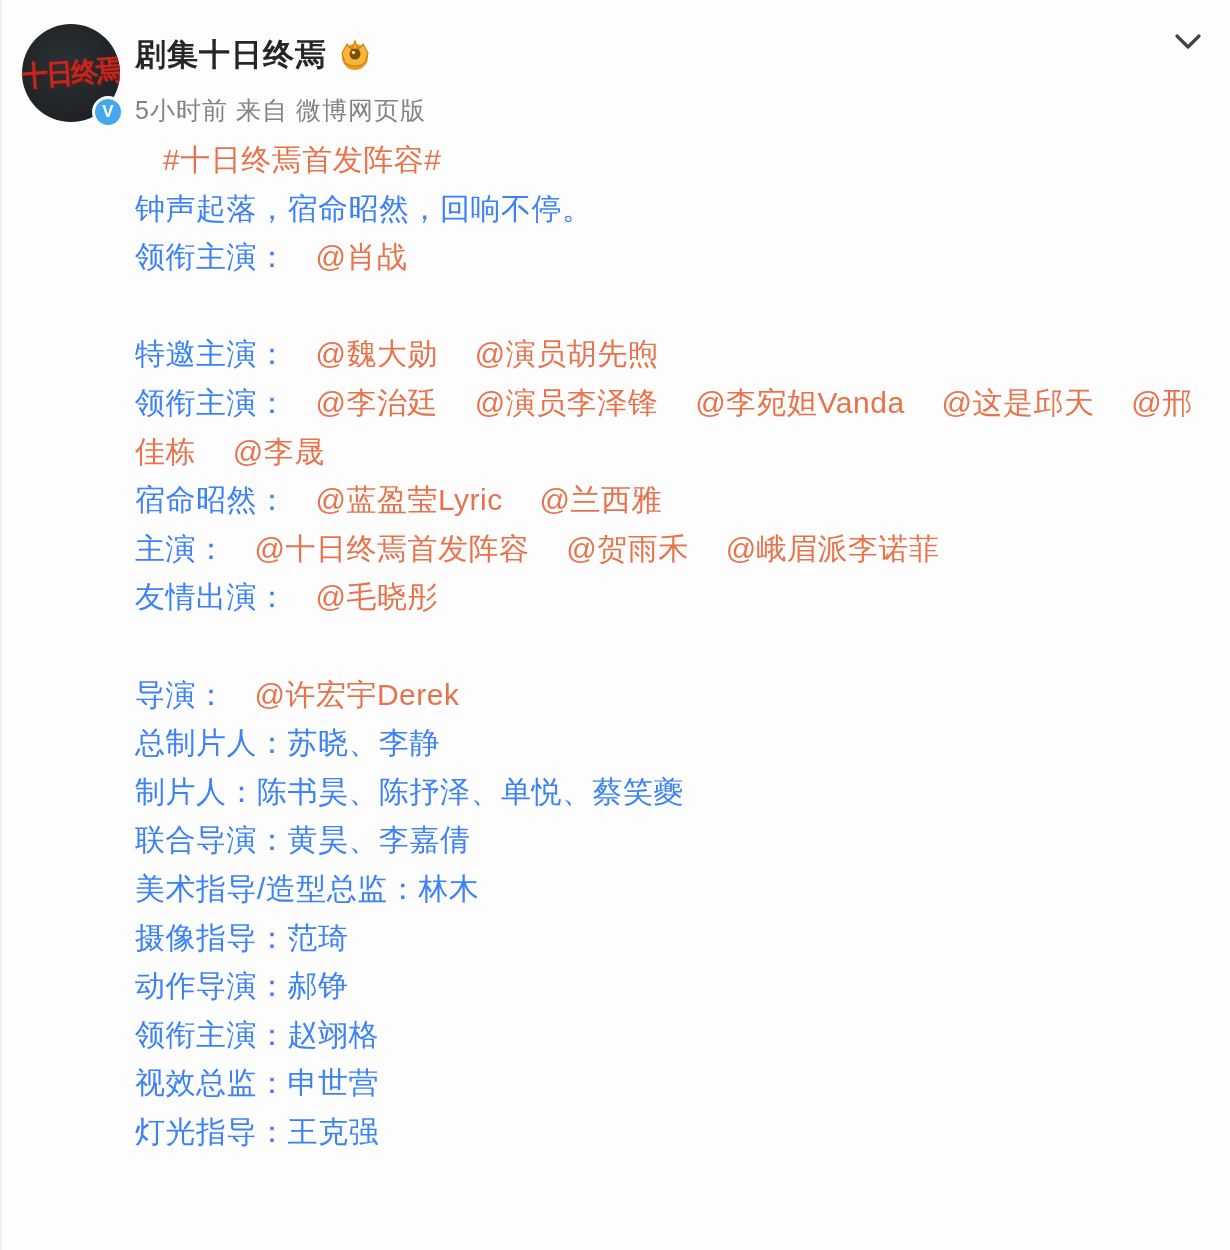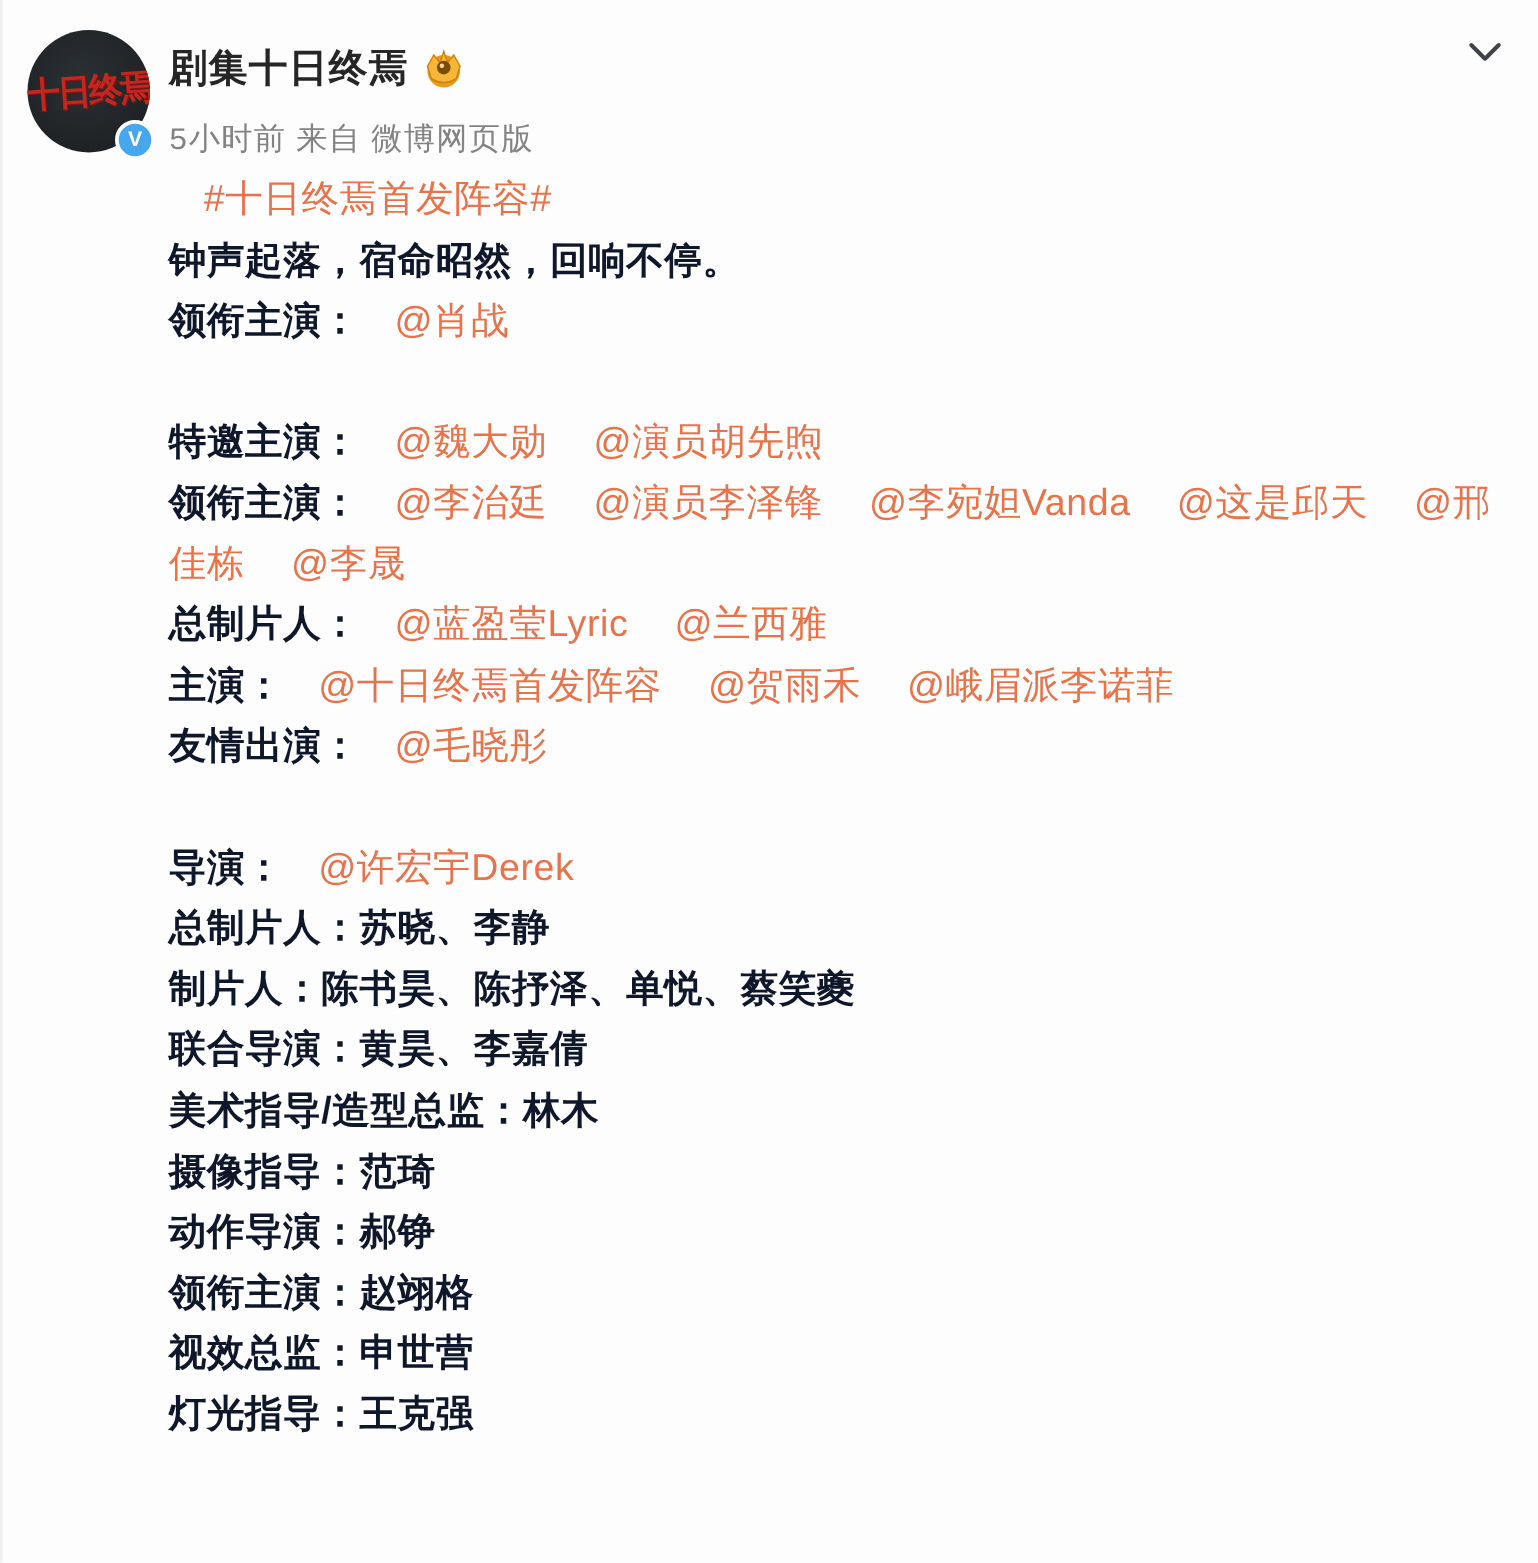--- a/index.html
+++ b/index.html
@@ -45,21 +45,21 @@
     right: -2px; bottom: -4px;
     width: 32px; height: 32px;
     border-radius: 50%;
     background: #45a7ee;
     border: 3px solid #ffffff;
     display: flex; align-items: center; justify-content: center;
     color: #ffffff;
     font-weight: bold;
     font-size: 17px;
   }
-  .header-text { position: absolute; left: 133px; top: 34px; font-family: Liberation Mono, monospace; }
+  .header-text { position: absolute; left: 133px; top: 34px; }
   .name-row { display: flex; align-items: center; gap: 10px; }
   .user-name {
     font-size: 31px;
     font-weight: bold;
     color: #262626;
     letter-spacing: 1px;
   }
   .crown-badge {
     width: 36px; height: 36px;
     display: inline-flex;
@@ -92,21 +92,21 @@
     min-height: 48.6px;
     line-height: 48.6px;
     white-space: pre-wrap;
   }
   .hashtag, .mention {
     color: #e8734a;
     cursor: pointer;
     text-decoration: none;
     margin-left: 28px;
   }
-  .plain { color: #0f172a; font-weight: bold; }
+  .plain { color: #3b82f6; }
 </style>
 </head>
 <body>
 
 <div class="card">
 
   <div class="avatar-wrap">
     <div class="avatar">
       <span class="avatar-logo">十日终焉</span>
     </div>
@@ -140,21 +140,21 @@
     </span>
   </div>
 
   <div class="post-body">
       <div class="line"><span class="hashtag">#十日终焉首发阵容#</span></div>
       <div class="line"><span class="plain">钟声起落，宿命昭然，回响不停。</span></div>
       <div class="line"><span class="plain">领衔主演：</span><span class="mention">@肖战</span></div>
       <div class="line">&nbsp;</div>
       <div class="line"><span class="plain">特邀主演：</span><span class="mention">@魏大勋</span><span class="plain"> </span><span class="mention">@演员胡先煦</span></div>
       <div class="line"><span class="plain">领衔主演：</span><span class="mention">@李治廷</span><span class="plain"> </span><span class="mention">@演员李泽锋</span><span class="plain"> </span><span class="mention">@李宛妲Vanda</span><span class="plain"> </span><span class="mention">@这是邱天</span><span class="plain"> </span><span class="mention">@邢佳栋</span><span class="plain"> </span><span class="mention">@李晟</span></div>
-      <div class="line"><span class="plain">总制片人：</span><span class="mention">@蓝盈莹Lyric</span><span class="plain"> </span><span class="mention">@兰西雅</span></div>
+      <div class="line"><span class="plain">宿命昭然：</span><span class="mention">@蓝盈莹Lyric</span><span class="plain"> </span><span class="mention">@兰西雅</span></div>
       <div class="line"><span class="plain">主演：</span><span class="mention">@十日终焉首发阵容</span><span class="plain"> </span><span class="mention">@贺雨禾</span><span class="plain"> </span><span class="mention">@峨眉派李诺菲</span></div>
       <div class="line"><span class="plain">友情出演：</span><span class="mention">@毛晓彤</span></div>
       <div class="line">&nbsp;</div>
       <div class="line"><span class="plain">导演：</span><span class="mention">@许宏宇Derek</span></div>
       <div class="line"><span class="plain">总制片人：苏晓、李静</span></div>
       <div class="line"><span class="plain">制片人：陈书昊、陈抒泽、单悦、蔡笑夔</span></div>
       <div class="line"><span class="plain">联合导演：黄昊、李嘉倩</span></div>
       <div class="line"><span class="plain">美术指导/造型总监：林木</span></div>
       <div class="line"><span class="plain">摄像指导：范琦</span></div>
       <div class="line"><span class="plain">动作导演：郝铮</span></div>

